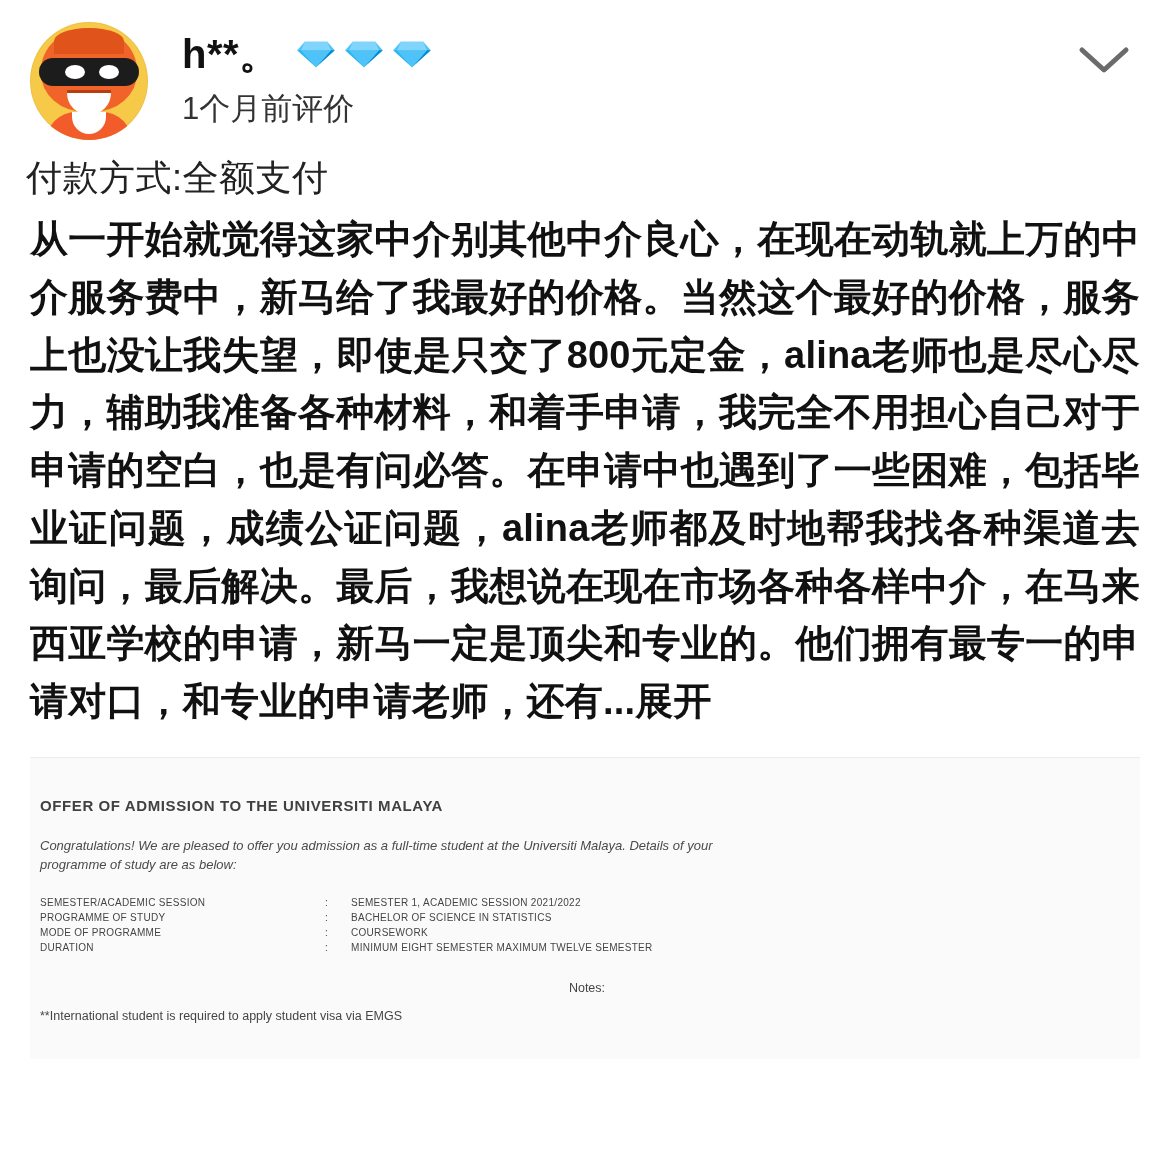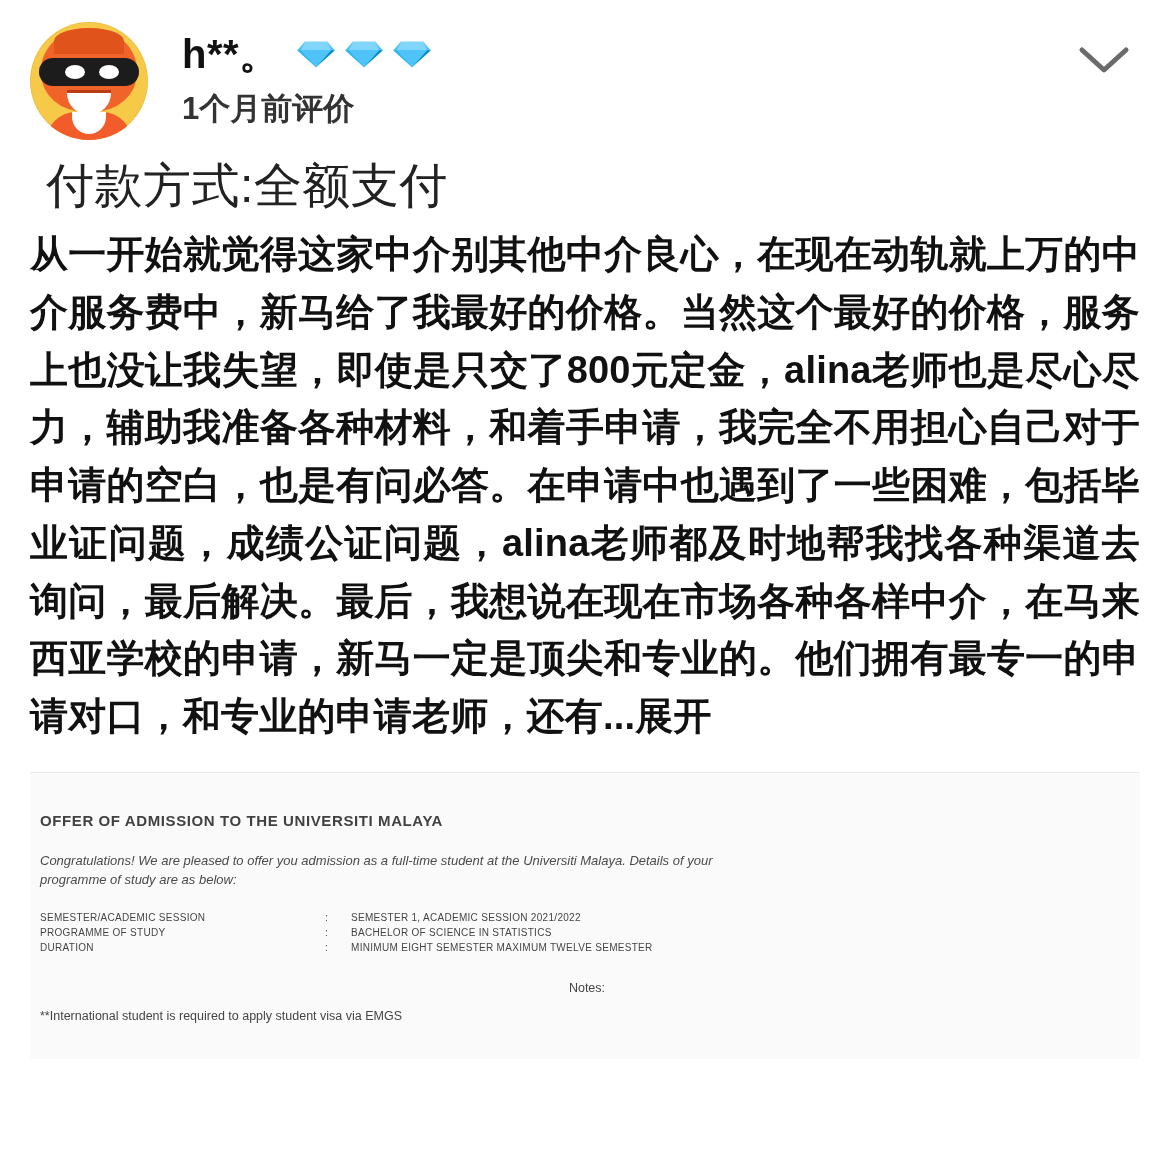--- a/index.html
+++ b/index.html
@@ -138,39 +138,38 @@
   }
   .gem {
     width: 44px;
     height: 30px;
     display: block;
   }
   .review-time {
     font-size: 31px;
     color: #333;
     margin-top: 2px;
-    font-weight: bold;
   }
   .chevron {
     flex: 0 0 auto;
     width: 60px;
     height: 60px;
     margin-top: 8px;
     margin-right: 6px;
     display: flex;
     align-items: center;
     justify-content: center;
     cursor: pointer;
   }
 
   
   .payment-line {
-    font-size: 48px;
+    font-size: 36px;
     color: #222;
-    padding: 8px 30px 2px 46px;
+    padding: 8px 30px 2px 26px;
     letter-spacing: 0.5px;
   }
   .review-body {
     font-size: 38px;
     font-weight: bold;
     line-height: 1.52;
     color: #111;
     padding: 6px 30px 0 30px;
     letter-spacing: 0.2px;
     text-align: justify;
@@ -311,20 +310,25 @@
           <td class="label">SEMESTER/ACADEMIC SESSION</td>
           <td class="colon">:</td>
           <td class="value">SEMESTER 1, ACADEMIC SESSION 2021/2022</td>
         </tr>
         <tr>
           <td class="label">PROGRAMME OF STUDY</td>
           <td class="colon">:</td>
           <td class="value">BACHELOR OF SCIENCE IN STATISTICS</td>
         </tr>
         <tr>
+          <td class="label">MODE OF PROGRAMME</td>
+          <td class="colon">:</td>
+          <td class="value">COURSEWORK</td>
+        </tr>
+        <tr>
           <td class="label">DURATION</td>
           <td class="colon">:</td>
           <td class="value">MINIMUM EIGHT SEMESTER MAXIMUM TWELVE SEMESTER</td>
         </tr>
       </tbody>
         </table>
 
       <div class="doc-notes-head">Notes:</div>
       <div class="doc-note">**International student is required to apply student visa via EMGS</div>
 

